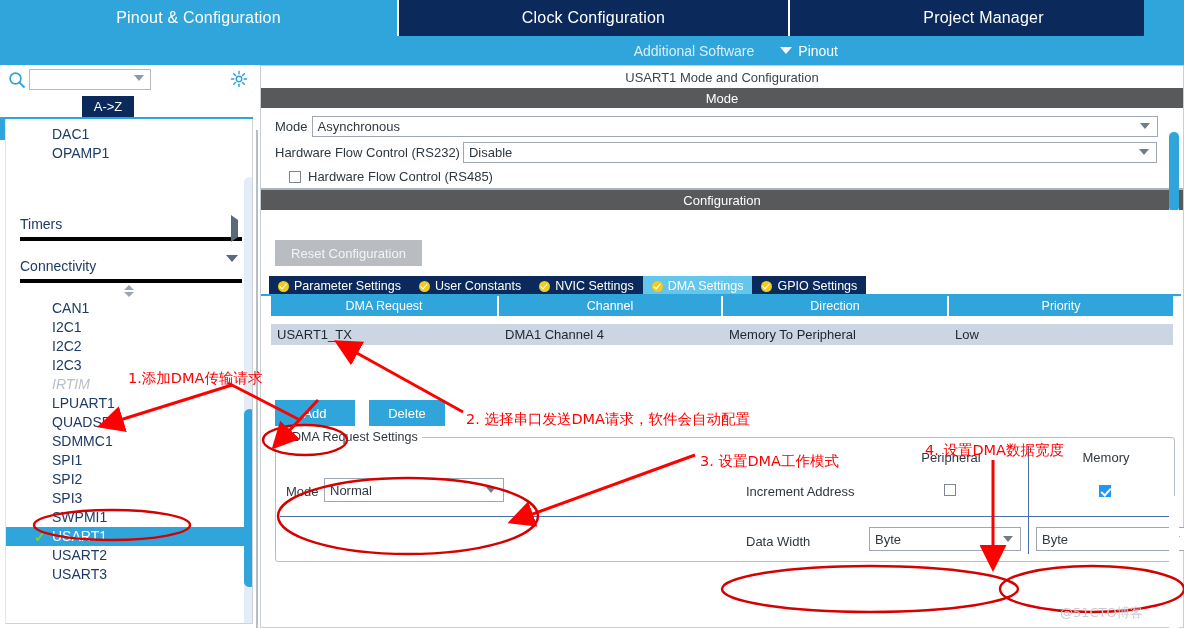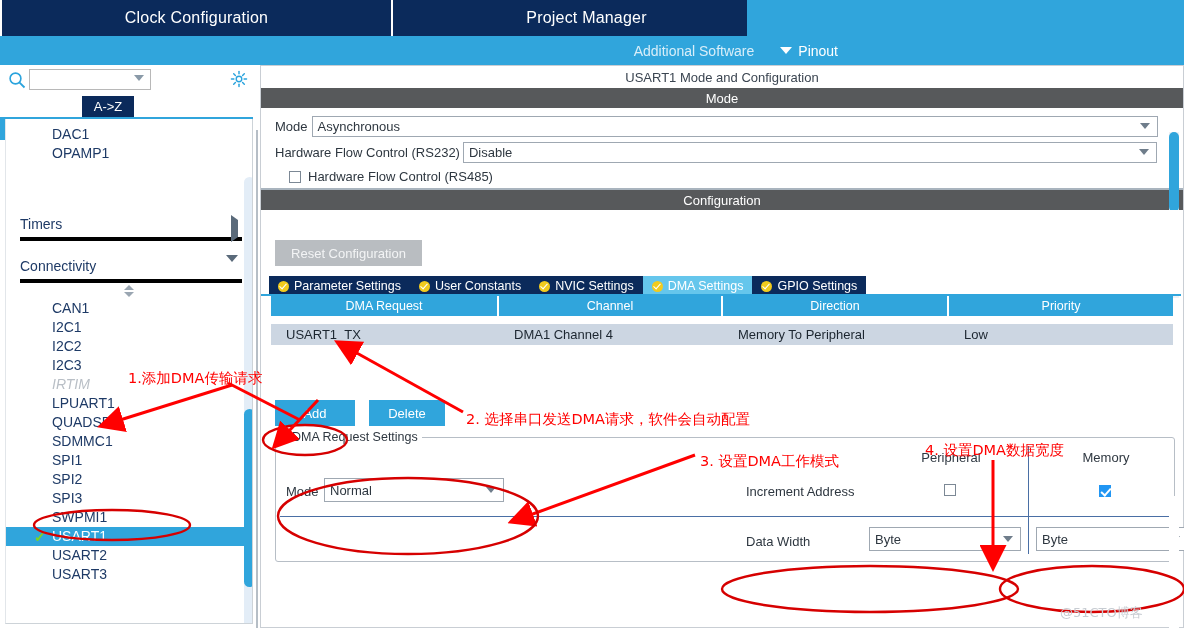--- a/index.html
+++ b/index.html
@@ -97,21 +97,21 @@
   .okdot { width: 11px; height: 11px; border-radius: 50%; background: #f2cb1d; position: relative; display:inline-block;}
   .okdot::after { content:""; position:absolute; left:3px; top:1.5px; width:3px; height:6px;
                   border: solid #ffffff; border-width: 0 1.6px 1.6px 0; transform: rotate(42deg); }
   .tabstrip-underline { position:absolute; left:0; top:84px; width: 920px; height: 2px; background:#30a5dc;}
 
   .grid-head { position:absolute; left: 10px; top: 0px; width: 902px; height: 20px; display:flex; }
   .gh { height: 20px; background: #30a5dc; color: #ffffff; font-size: 12.5px;
         display:flex; align-items:center; justify-content:center; border-right: 2px solid #ffffff; }
   .gh:last-child { border-right: none; }
   .grid-row { position:absolute; left: 10px; top: 28px; width: 902px; height: 21px; background:#ccd6e2; display:flex; }
-  .gc { height: 21px; font-size: 13px; color:#1c2630; display:flex; align-items:center; padding-left: 15px; }
+  .gc { height: 21px; font-size: 13px; color:#1c2630; display:flex; align-items:center; padding-left: 6px; }
 
   .w1 { width: 228px; } .w2 { width: 224px; } .w3 { width: 226px; } .w4 { width: 224px; }
 
   .btn-add { position:absolute; left: 14px; top: 104px; width: 80px; height: 26px; background:#30a5dc;
              color:#ffffff; font-size:13px; display:flex; align-items:center; justify-content:center; }
   .btn-del { position:absolute; left: 108px; top: 104px; width: 76px; height: 26px; background:#30a5dc;
              color:#ffffff; font-size:13px; display:flex; align-items:center; justify-content:center; }
 
   .grpbox { position:absolute; left: 14px; top: 141px; width: 900px; height: 125px;
             border: 1px solid #b7bec6; border-radius: 3px; }
@@ -144,20 +144,23 @@
   svg.overlay { position:absolute; left:0; top:0; width:1184px; height:628px; pointer-events:none; z-index: 25; }
   .wm { position:absolute; left: 1060px; top: 604px; color:#c7ccd2; font-size: 13px; z-index: 31;
         font-family: "DejaVu Sans", "Liberation Sans", sans-serif; }
 </style>
 </head>
 <body>
 
 <div id="app">
 
   <div class="topbar">
+    <div class="top-tab active tab-pinout">
+      <span>Pinout &amp; Configuration</span>
+    </div>
     <div class="top-tab inactive tab-clock">
       <span>Clock Configuration</span>
     </div>
     <div class="top-tab inactive tab-pm">
       <span>Project Manager</span>
     </div>
   </div>
 
   <div class="subbar">
     <div class="subbar-inner">

